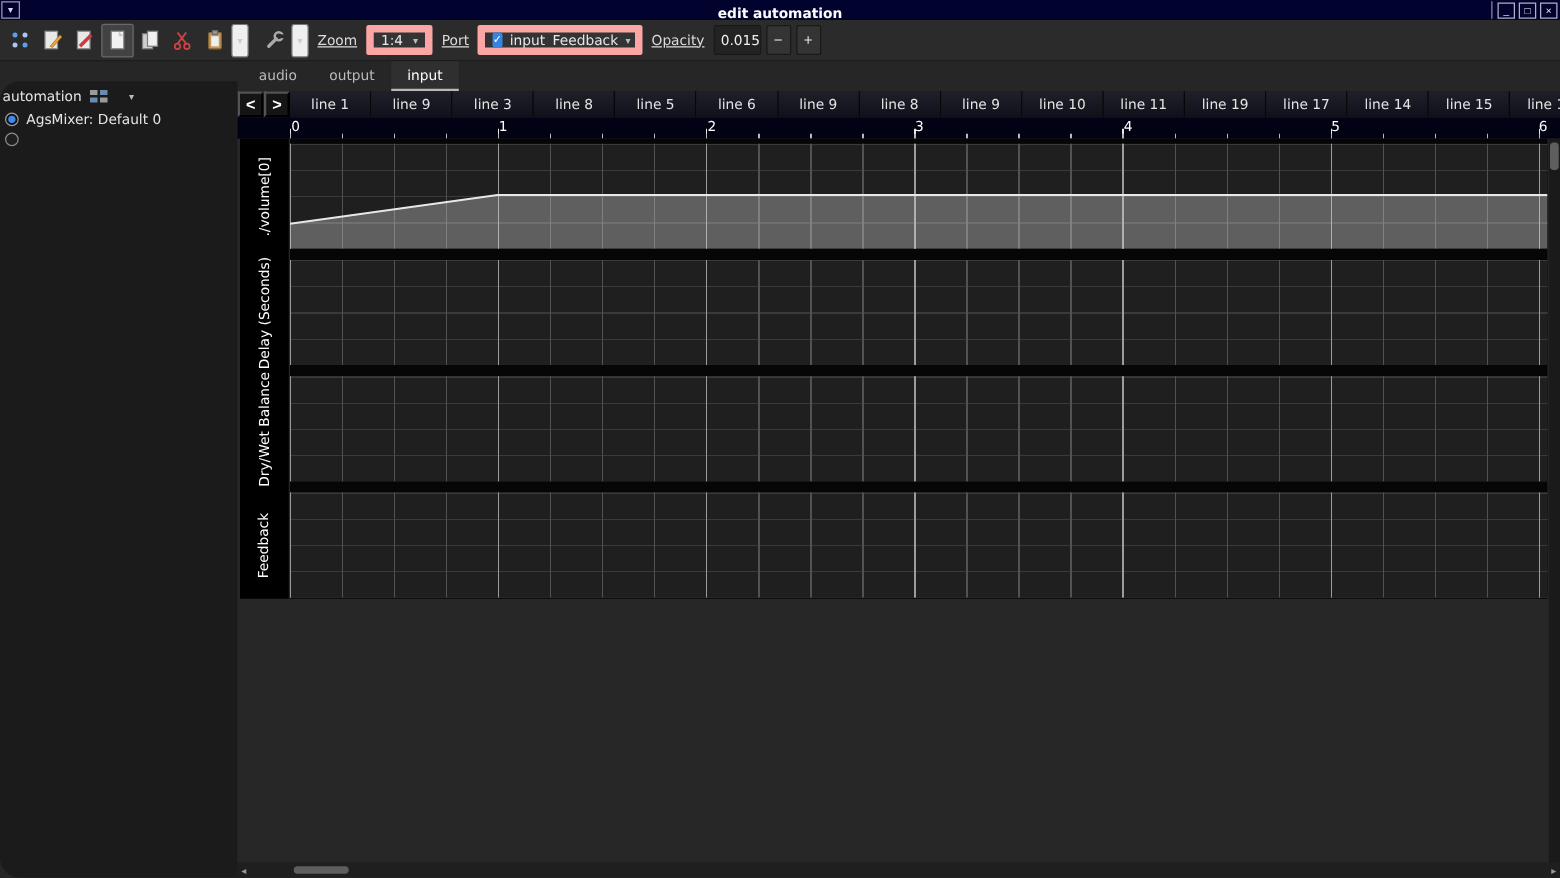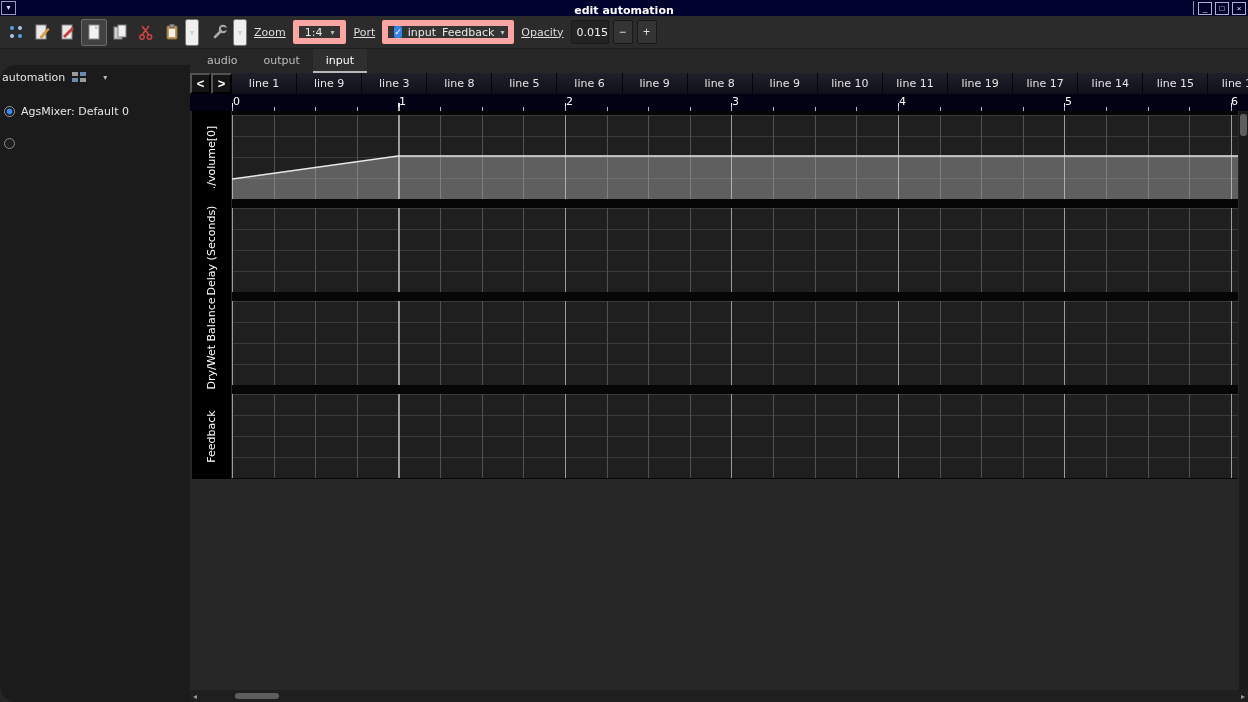--- a/index.html
+++ b/index.html
@@ -36,21 +36,21 @@
   .entry{width:38px;height:24px;background:#232323;border:1px solid #191919;border-radius:2px;
     display:flex;align-items:center;padding:0 5px;color:#f0f0f0;}
   .spin-btn{width:20px;height:24px;background:#343434;border:1px solid #191919;border-radius:2px;
     margin-left:4px;display:flex;align-items:center;justify-content:center;color:#e0e0e0;font-size:12px;}
 
   
   .sidebar{position:absolute;left:0;top:65px;width:208px;bottom:0;background:#1b1b1b;
     border-right:1px solid #0a0a0a;border-radius:16px;}
   .sb-header{display:flex;align-items:center;gap:6px;padding:5px 2px 3px 2px;}
   .sb-drop{font-size:8px;color:#bbbbbb;margin-left:10px;}
-  .radio-row{display:flex;align-items:center;gap:6px;padding:2px 4px;margin-top:16px;}
+  .radio-row{display:flex;align-items:center;gap:6px;padding:2px 4px;}
   .radio{width:11px;height:11px;border-radius:50%;border:1px solid #8a8a8a;background:#1f1f1f;flex:none;}
   .radio.checked{background:radial-gradient(circle,#3d8ae8 0 40%,#101018 52%);border-color:#9a9a9a;}
 
   
   .main{position:absolute;left:190px;top:49px;right:0;bottom:0;background:#262626;}
   .tabs{position:absolute;left:4px;top:0;height:24px;display:flex;text-align:center;}
   .tab{padding:0 13px;display:flex;align-items:center;color:#bdbdbd;border-bottom:2px solid transparent;}
   .tab.active{color:#ffffff;background:#2f2f2f;border-bottom:2px solid #b8b8b8;}
 
   .header-row{position:absolute;left:0;top:24px;right:0;height:21px;background:#161616;

